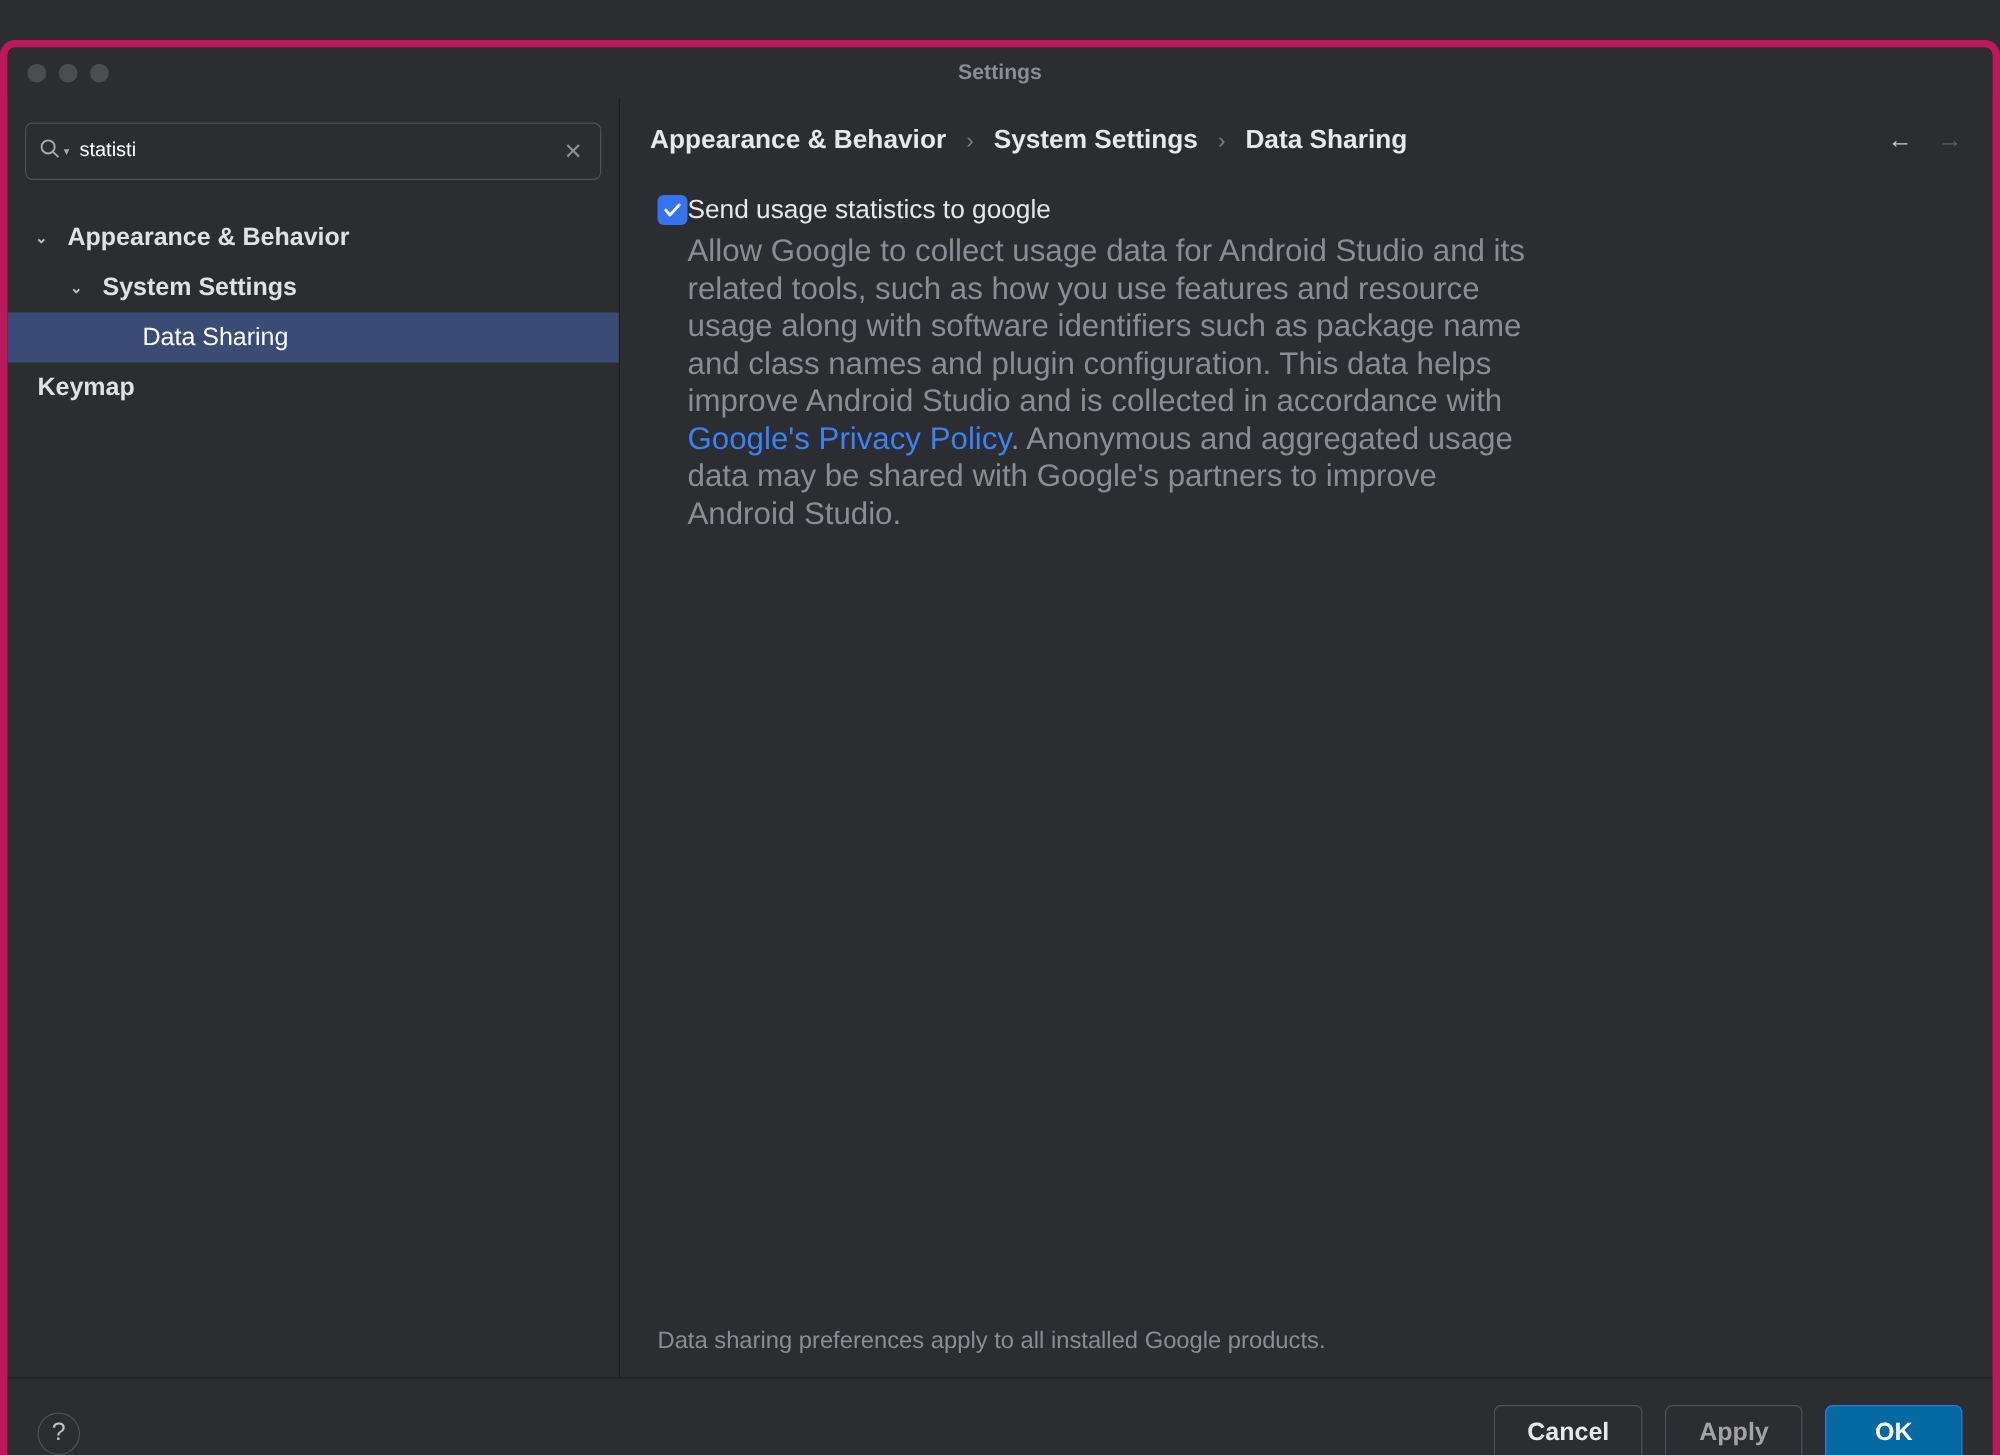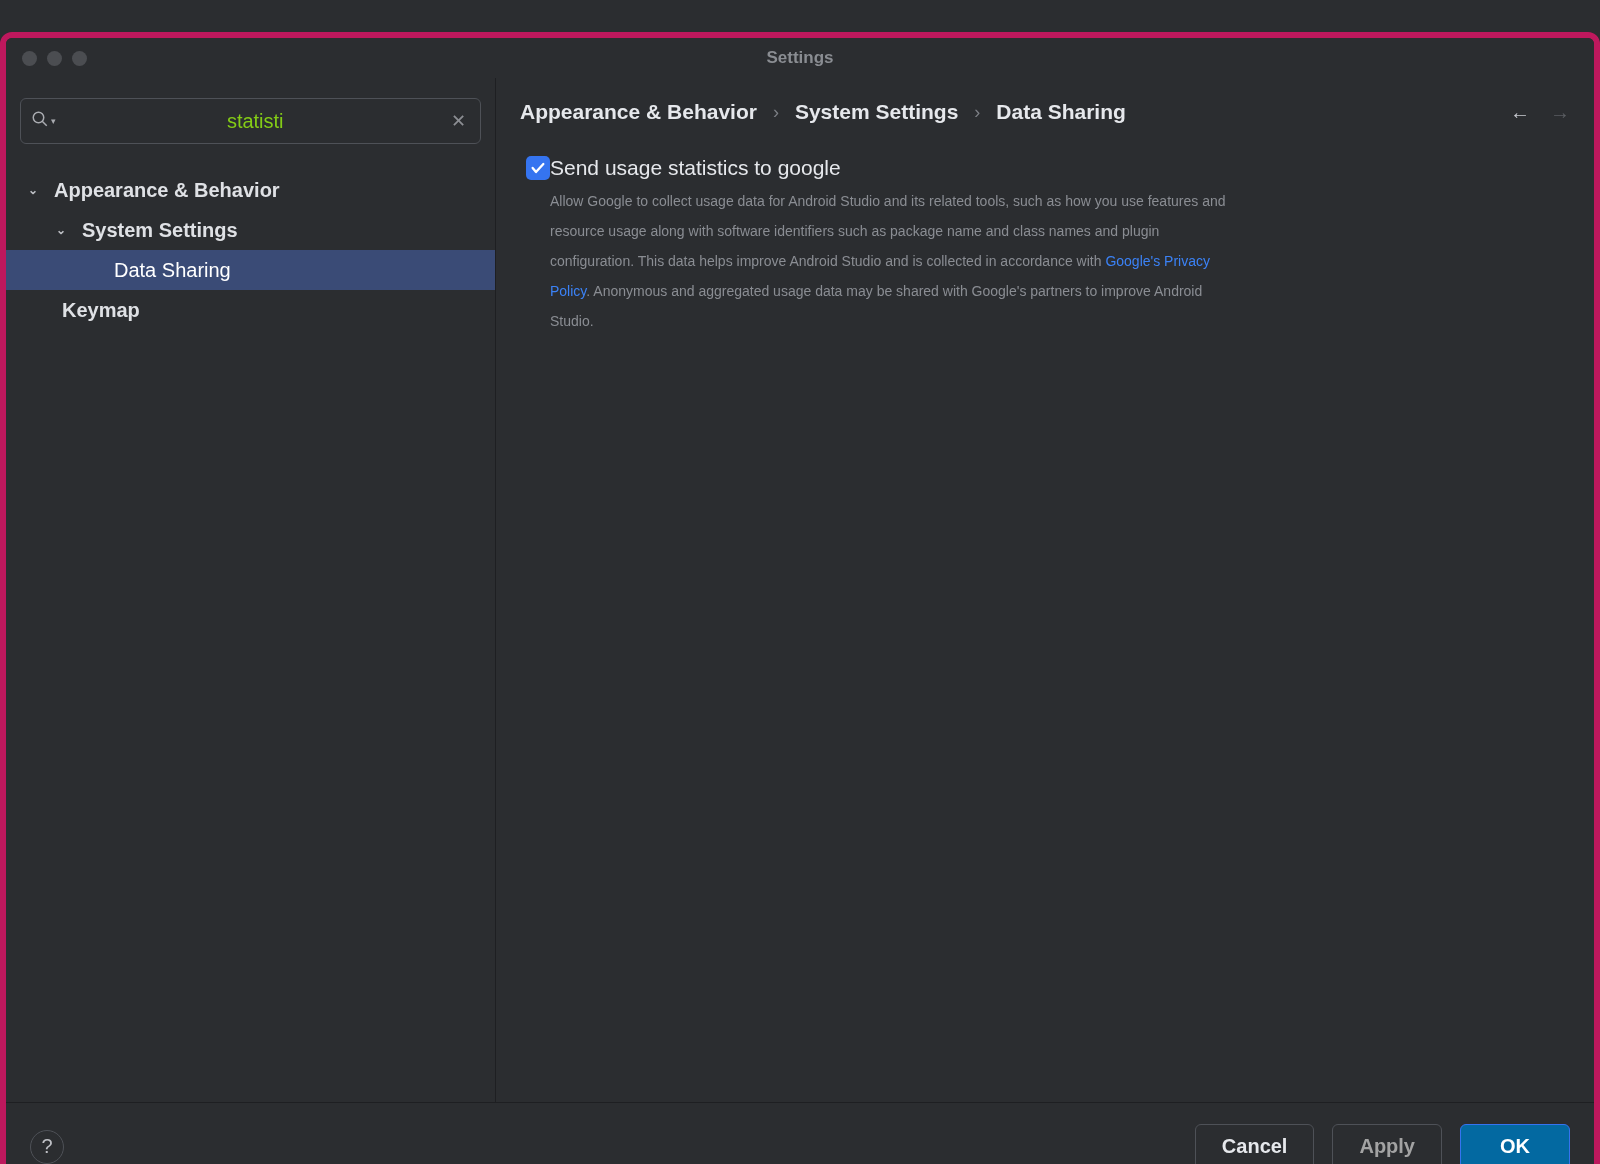--- a/index.html
+++ b/index.html
@@ -75,23 +75,22 @@
     color: #a9abb0;
     font-size: 9px;
     margin-left: 2px;
     margin-right: 8px;
   }
   .search input {
     flex: 1;
     background: transparent;
     border: none;
     outline: none;
-    color: #84cc16;
-    font-size: 20px;
-    text-align: center;
+    color: #ffffff;
+    font-size: 16px;
   }
   .search .clear {
     color: #8c8e93;
     font-size: 18px;
     cursor: pointer;
     padding: 0 4px;
     font-weight: 300;
   }
   .tree {
     padding-top: 14px;
@@ -99,21 +98,21 @@
   .tree-item {
     display: flex;
     align-items: center;
     height: 40px;
     font-size: 20px;
     cursor: pointer;
   }
   .tree-item.l0 { padding-left: 22px; font-weight: 700; }
   .tree-item.l1 { padding-left: 50px; font-weight: 700; }
   .tree-item.l2 { padding-left: 108px; font-weight: 400; }
-  .tree-item.l0b { padding-left: 56px; font-weight: 700; }
+  .tree-item.l0b { padding-left: 24px; font-weight: 700; }
   .tree-item .chev {
     width: 18px;
     font-size: 12px;
     color: #bfc1c6;
     margin-right: 8px;
   }
   .tree-item.selected {
     background: #3a4b76;
     color: #ffffff;
   }
@@ -162,21 +161,21 @@
     margin-top: 2px;
   }
   .checkbox svg { display: block; }
   .opt-label {
     font-size: 21px;
     color: #e6e8ec;
     font-weight: 400;
     line-height: 28px;
   }
   .opt-desc {
-    font-size: 14px;
+    font-size: 25px;
     color: #8a8d93;
     line-height: 30px;
     max-width: 680px;
     margin-top: 4px;
   }
   .opt-desc a { color: #3b82f6; text-decoration: none; }
   .footnote {
     font-size: 19px;
     color: #8a8d93;
     margin-top: auto;
@@ -290,20 +289,21 @@
             </svg>
         </div>
         <div>
           <div class="opt-label">Send usage statistics to google</div>
           <div class="opt-desc">
             <span>Allow Google to collect usage data for Android Studio and its related tools, such as how you use features and resource usage along with software identifiers such as package name and class names and plugin configuration. This data helps improve Android Studio and is collected in accordance with </span><a href="#">Google's Privacy Policy</a><span>. Anonymous and aggregated usage data may be shared with Google's partners to improve Android Studio.</span>
           </div>
         </div>
       </div>
 
+      <div class="footnote">Data sharing preferences apply to all installed Google products.</div>
     </div>
 
   </div>
 
   <div class="footer">
     <div class="help">?</div>
     <div class="buttons">
       <div class="btn">Cancel</div>
       <div class="btn disabled">Apply</div>
       <div class="btn primary">OK</div>

